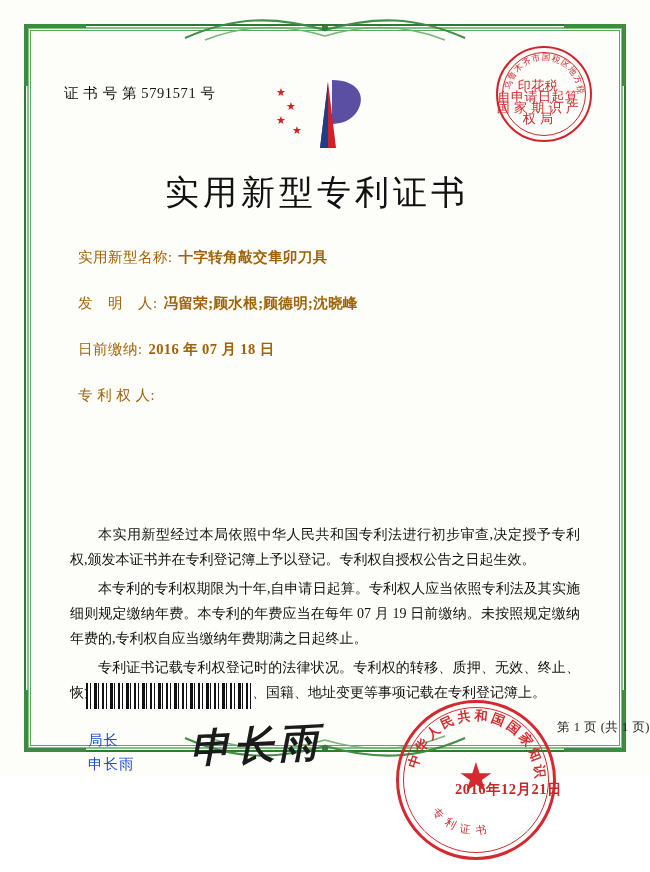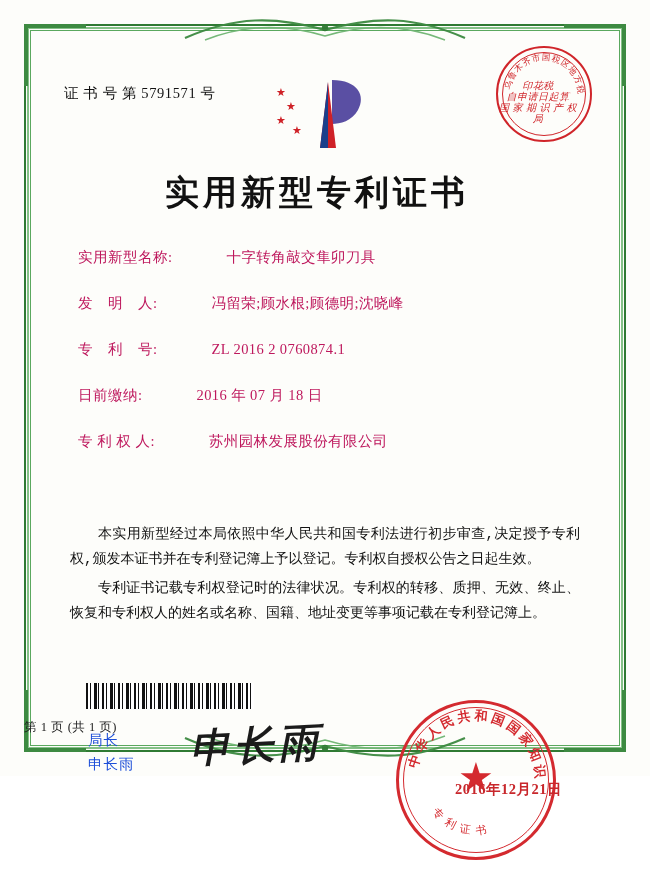--- a/index.html
+++ b/index.html
@@ -117,77 +117,75 @@
     inset: 0;
     color: #d0252a;
     font-size: 7px;
   }
   .seal-center-lines {
     position: absolute;
     left: 0; right: 12px;
     top: 34px;
     text-align: center;
     color: #d0252a;
-    font-size: 10px;
+    font-size: 13px;
     line-height: 11px;
     letter-spacing: .5px;
-    font-style: italic;
   }
 
   .title {
     position: absolute;
     left: 0; right: 16px;
     top: 170px;
     text-align: center;
     font-size: 34px;
-    font-weight: bold;
+    font-weight: normal;
     letter-spacing: 4px;
     color: #111;
     font-family: "DejaVu Serif", serif;
   }
 
   
   .fields {
     position: absolute;
     left: 78px;
     top: 248px;
     width: 500px;
   }
   .field-row {
     display: flex;
     align-items: baseline;
     margin-bottom: 27px;
     font-size: 14.5px;
-    color: #be185d;
-    gap: 48px;
+    color: #a16207;
   }
   .field-label {
     white-space: nowrap;
     letter-spacing: .5px;
   }
   .field-value {
     margin-left: 6px;
     letter-spacing: .4px;
+    font-weight: bold;
   }
 
   
   .body-text {
     position: absolute;
     left: 70px;
     right: 70px;
     top: 522px;
     font-size: 14px;
     line-height: 25px;
     color: #111;
     text-align: justify;
   }
   .body-text p {
     margin: 0 0 4px 0;
     text-indent: 2em;
-    font-family: Liberation Mono, monospace;
   }
 
   
   .barcode {
     position: absolute;
     left: 86px;
     top: 683px;
     width: 168px;
     height: 26px;
     background:
@@ -263,21 +261,21 @@
     color: #c8272c;
     font-size: 14.5px;
     font-weight: bold;
     letter-spacing: .5px;
   }
 
   .page-footer {
     position: absolute;
     left: 0; right: 0;
     bottom: 40px;
-    text-align: left;
+    text-align: right;
     font-size: 12.5px;
     color: #222;
     letter-spacing: .5px;
     padding-left: 24px;
   }
 </style>
 </head>
 <body>
 
 <div class="certificate">
@@ -336,35 +334,31 @@
   <div class="fields">
     <div class="field-row">
       <span class="field-label">实用新型名称:</span>
       <span class="field-value">十字转角敲交隼卯刀具</span>
     </div>
     <div class="field-row">
       <span class="field-label">发　明　人:</span>
       <span class="field-value">冯留荣;顾水根;顾德明;沈晓峰</span>
     </div>
     <div class="field-row">
-      <span class="field-label">专　利　号:</span>
-      <span class="field-value">ZL 2016 2 0760874.1</span>
-    </div>
-    <div class="field-row">
       <span class="field-label">日前缴纳:</span>
       <span class="field-value">2016 年 07 月 18 日</span>
     </div>
     <div class="field-row">
       <span class="field-label">专 利 权 人:</span>
-      <span class="field-value">苏州园林发展股份有限公司</span>
     </div>
   </div>
 
   <div class="body-text">
     <p>本实用新型经过本局依照中华人民共和国专利法进行初步审查,决定授予专利权,颁发本证书并在专利登记簿上予以登记。专利权自授权公告之日起生效。</p>
+    <p>本专利的专利权期限为十年,自申请日起算。专利权人应当依照专利法及其实施细则规定缴纳年费。本专利的年费应当在每年 07 月 19 日前缴纳。未按照规定缴纳年费的,专利权自应当缴纳年费期满之日起终止。</p>
     <p>专利证书记载专利权登记时的法律状况。专利权的转移、质押、无效、终止、恢复和专利权人的姓名或名称、国籍、地址变更等事项记载在专利登记簿上。</p>
   </div>
 
   <div class="barcode"></div>
 
   <div class="sign-block">
     <div>局长</div>
     <div>申长雨</div>
   </div>
   <div class="handwriting">申长雨</div>

